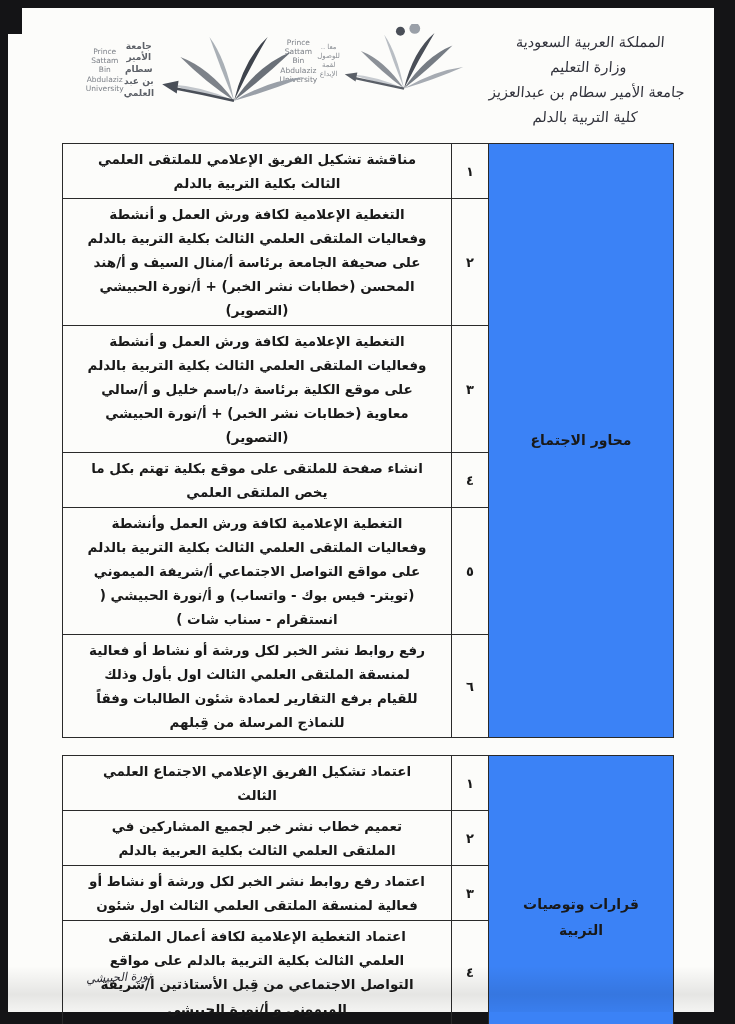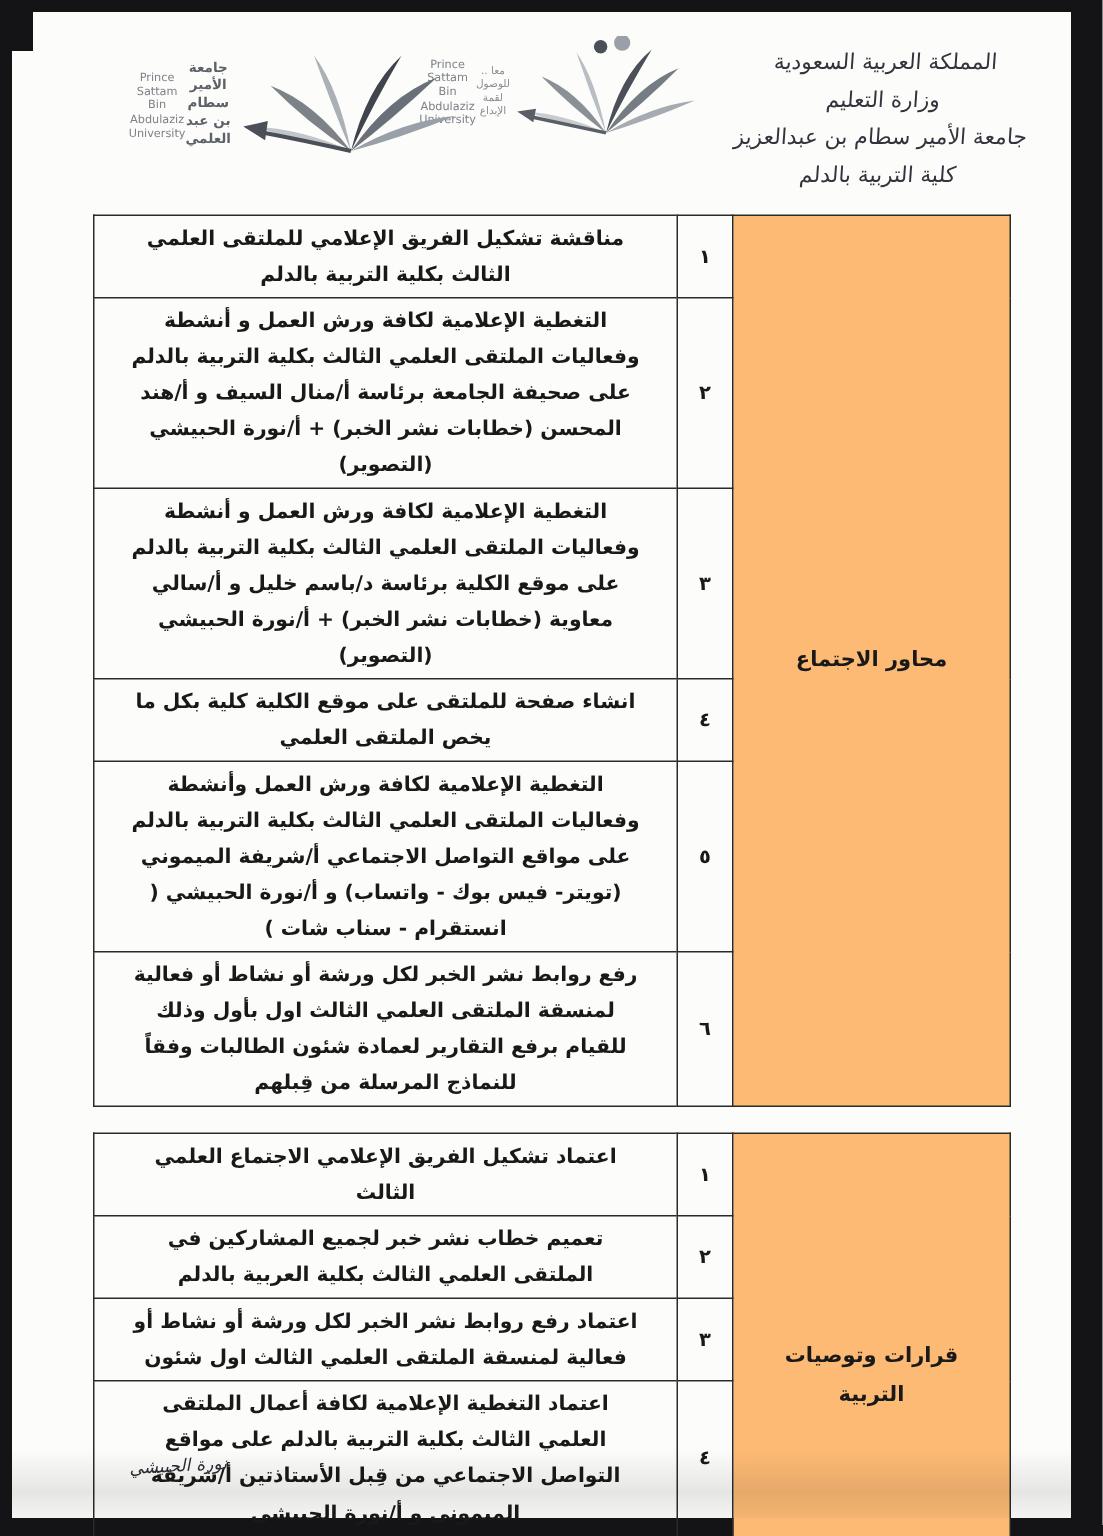--- a/index.html
+++ b/index.html
@@ -34,21 +34,21 @@
   
   table{border-collapse:collapse;table-layout:fixed;}
   .main-table{width:612px;margin:0 40px 0 54px;}
   .main-table td{
     border:1.7px solid #2a2a2a;font-weight:bold;color:#191919;
     font-size:13.5px;
   }
   td.text-cell{text-align:center;line-height:1.78;padding:3px 23px;}
   td.num-cell{width:34px;text-align:center;font-size:13px;}
   td.cat-cell{
-    width:156px;background:#fdba74;text-align:center;
+    width:156px;background:#3b82f6;text-align:center;
     font-size:14px;line-height:1.9;padding:0 14px;
   }
   .table-gap1{height:17px;}
   .table-gap2{height:11px;}
   
   .footer-table{width:612px;margin:0 40px 0 54px;}
   .footer-table td{
     border:1.7px solid #2a2a2a;font-weight:bold;color:#191919;
     font-size:13.5px;text-align:center;height:33px;padding:0 6px;
   }
@@ -130,21 +130,21 @@
         <tr>
           <td class="num-cell">٢</td>
           <td class="text-cell">التغطية الإعلامية لكافة ورش العمل و أنشطة وفعاليات الملتقى العلمي الثالث بكلية التربية بالدلم على صحيفة الجامعة برئاسة أ/منال السيف و أ/هند المحسن (خطابات نشر الخبر) + أ/نورة الحبيشي (التصوير)</td>
         </tr>
         <tr>
           <td class="num-cell">٣</td>
           <td class="text-cell">التغطية الإعلامية لكافة ورش العمل و أنشطة وفعاليات الملتقى العلمي الثالث بكلية التربية بالدلم على موقع الكلية برئاسة د/باسم خليل و أ/سالي معاوية (خطابات نشر الخبر) + أ/نورة الحبيشي (التصوير)</td>
         </tr>
         <tr>
           <td class="num-cell">٤</td>
-          <td class="text-cell">انشاء صفحة للملتقى على موقع الكلية كلية بكل ما يخص الملتقى العلمي</td>
+          <td class="text-cell">انشاء صفحة للملتقى على موقع بكلية تهتم بكل ما يخص الملتقى العلمي</td>
         </tr>
         <tr>
           <td class="num-cell">٥</td>
           <td class="text-cell">التغطية الإعلامية لكافة ورش العمل وأنشطة وفعاليات الملتقى العلمي الثالث بكلية التربية بالدلم على مواقع التواصل الاجتماعي أ/شريفة الميموني (تويتر-  فيس بوك -   واتساب) و أ/نورة الحبيشي ( انستقرام -  سناب شات )</td>
         </tr>
         <tr>
           <td class="num-cell">٦</td>
           <td class="text-cell">رفع روابط نشر الخبر لكل ورشة أو نشاط أو فعالية لمنسقة الملتقى العلمي الثالث اول بأول وذلك للقيام برفع التقارير لعمادة شئون الطالبات وفقاً للنماذج المرسلة من قِبلهم</td>
         </tr>
       </tbody>

